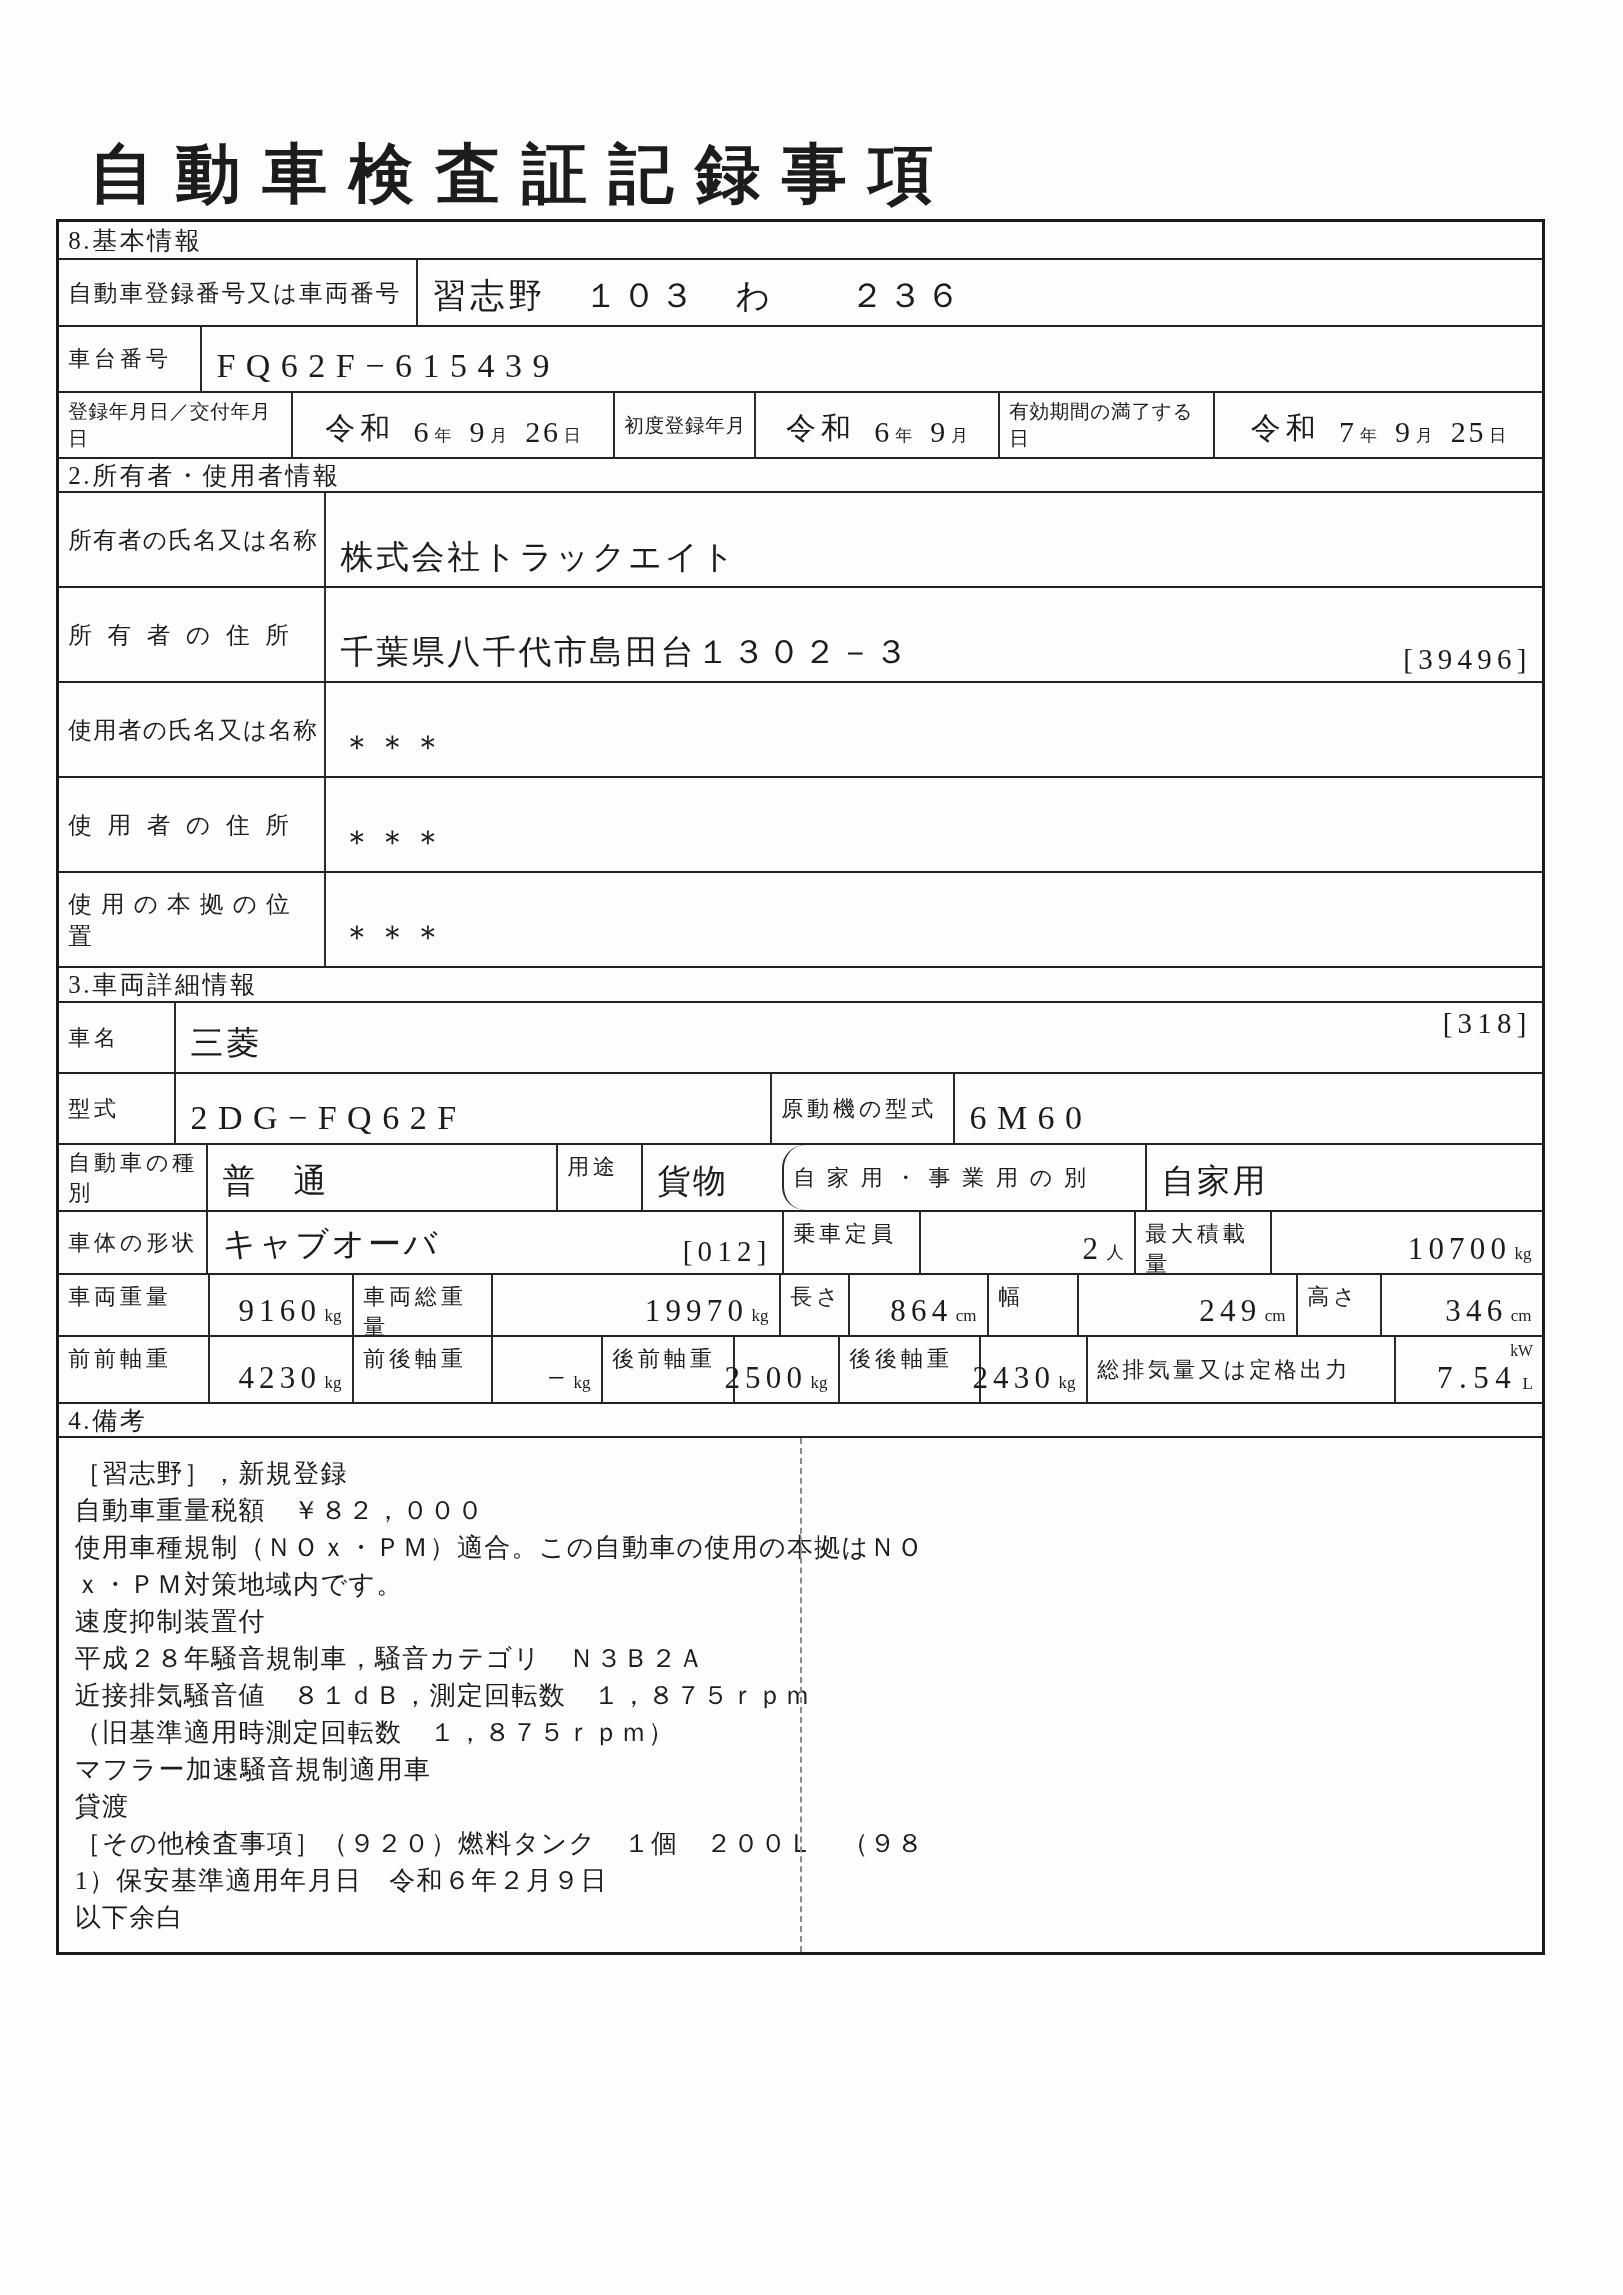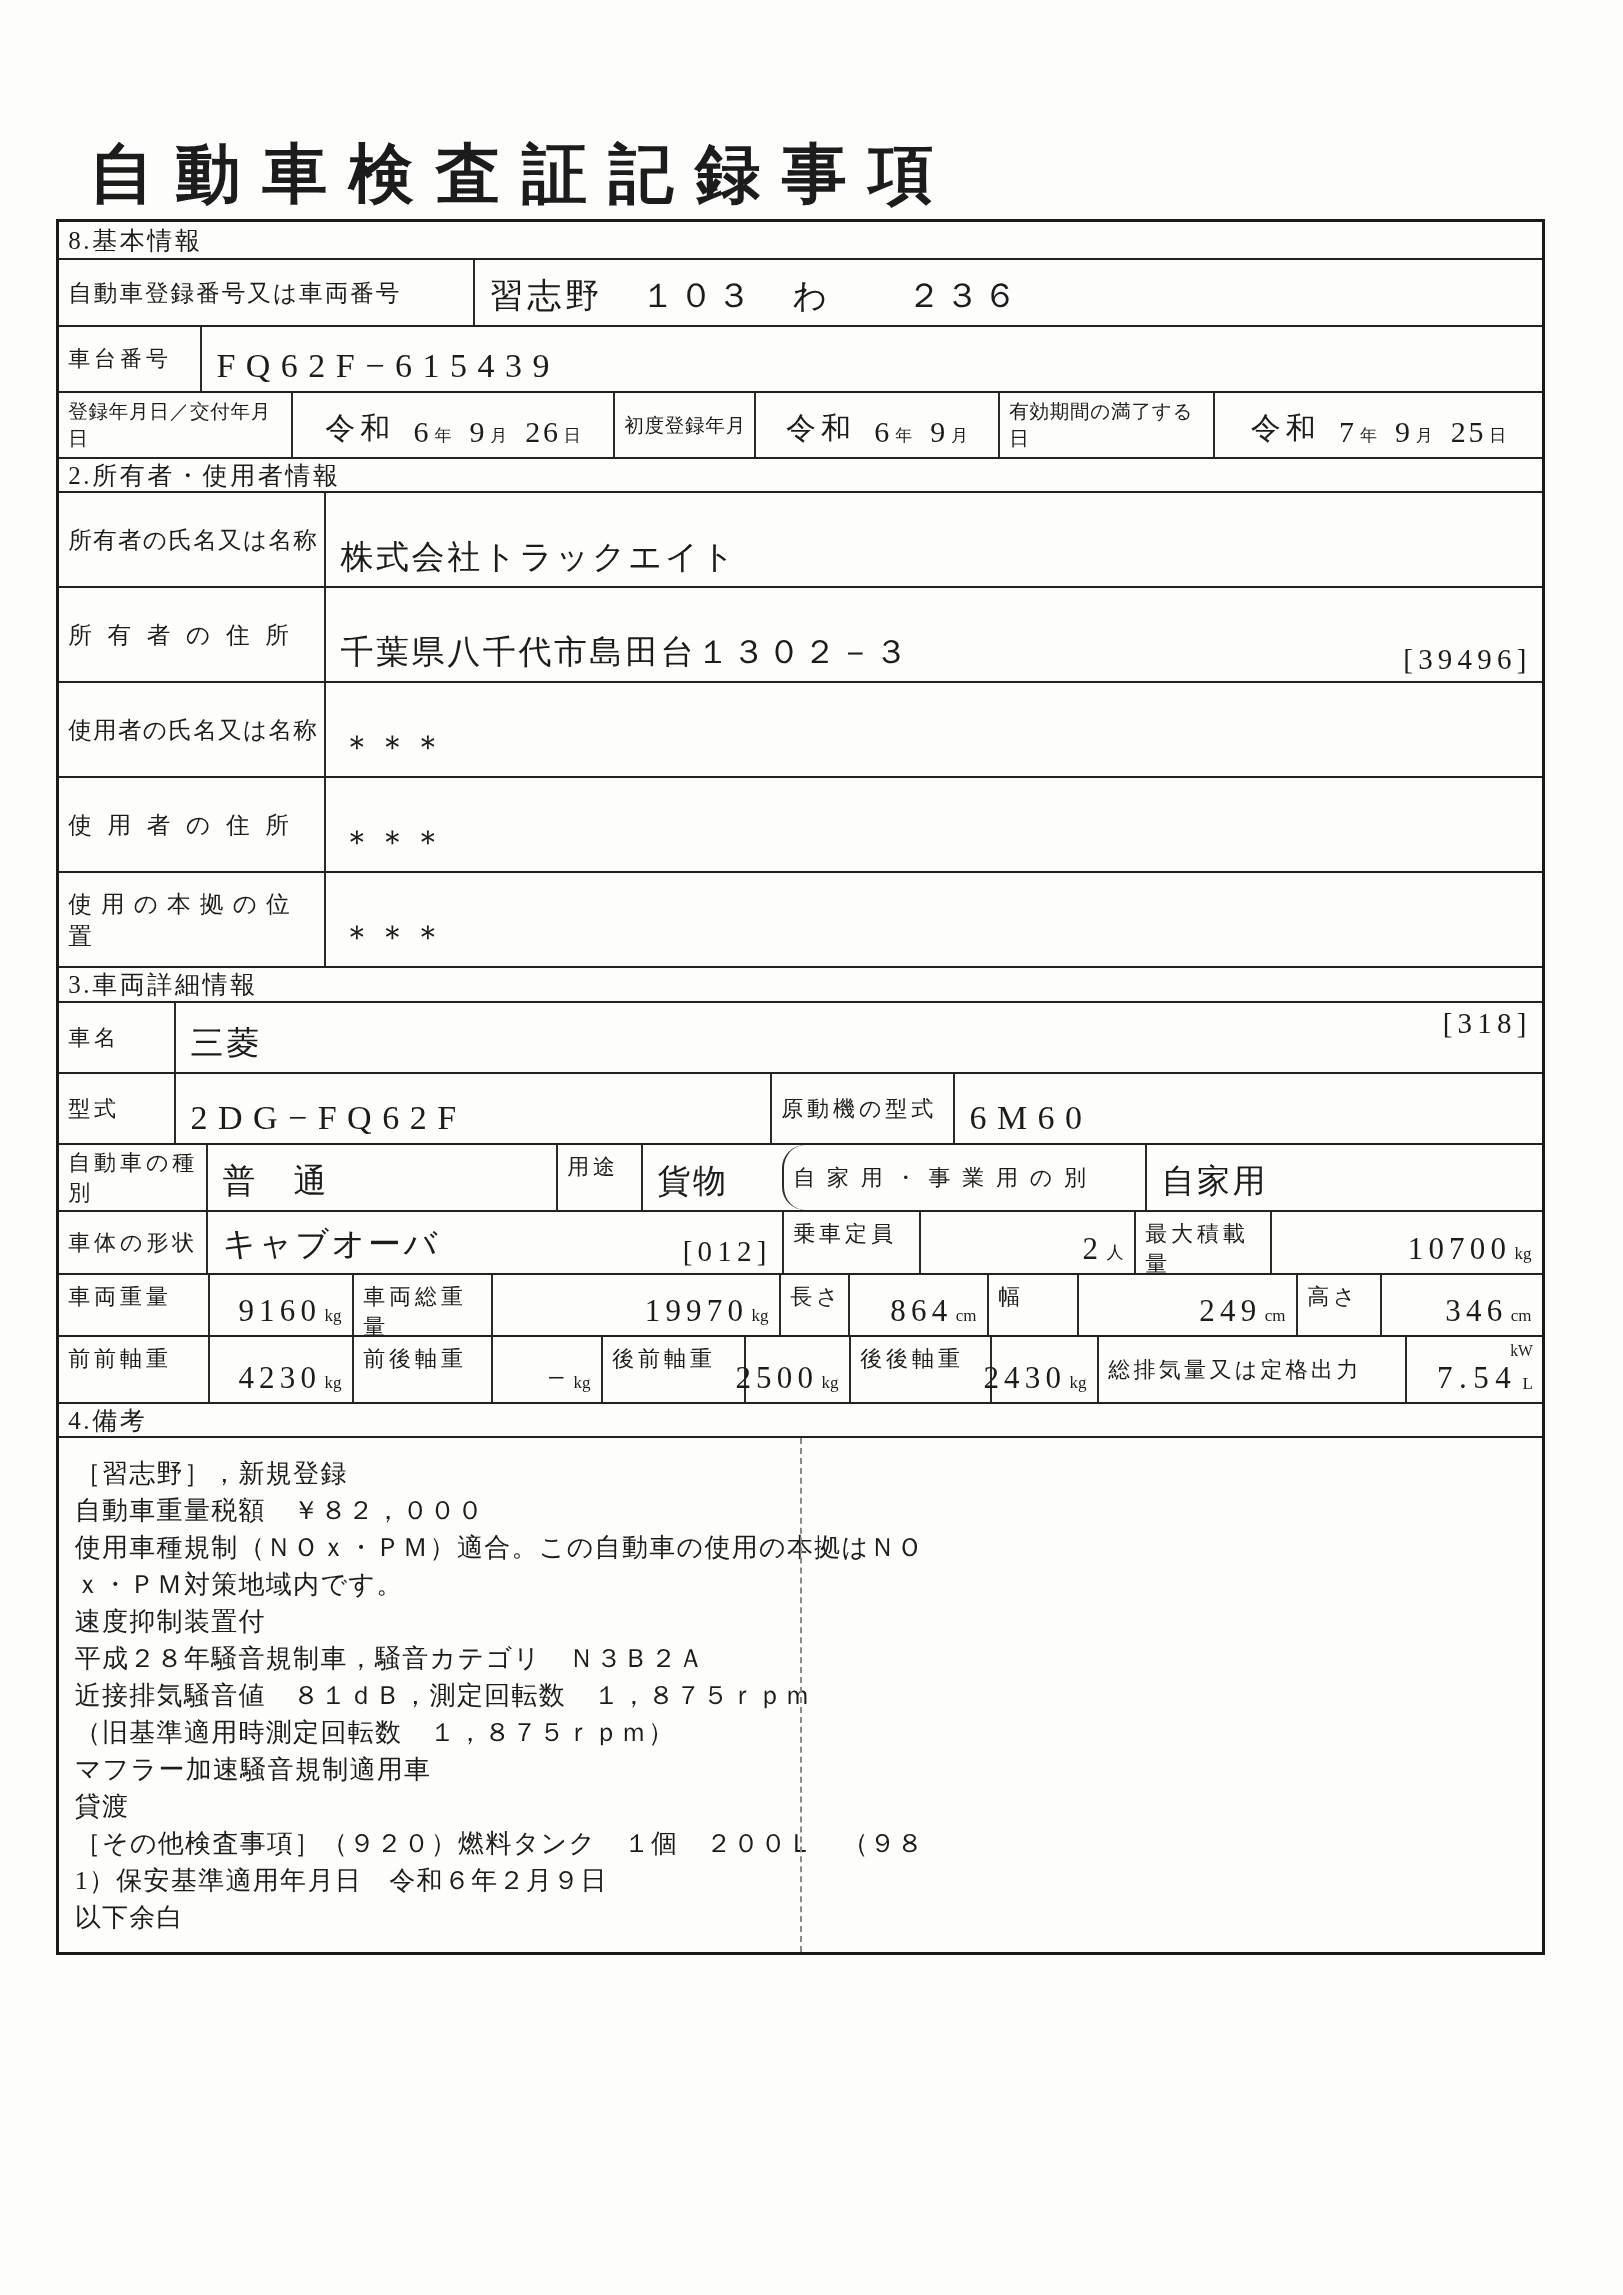--- a/index.html
+++ b/index.html
@@ -51,21 +51,21 @@
 
 <div class="doc-title">自動車検査証記録事項</div>
 
 <div class="vtable">
 
   <div class="row sec" style="height:36px">
     <div class="sec-t">8.基本情報</div>
   </div>
 
   <div class="row" style="height:67px">
-    <div class="c lbl lbl-long" style="width:414px">自動車登録番号又は車両番号</div>
+    <div class="c lbl lbl-long" style="width:357px">自動車登録番号又は車両番号</div>
     <div class="c bval plate" style="flex:1">習志野　１０３　わ　　２３６</div>
   </div>
 
   <div class="row" style="height:66px">
     <div class="c lbl" style="width:141px">車台番号</div>
     <div class="c bval tracked" style="flex:1">FQ62F−615439</div>
   </div>
 
   <div class="row" style="height:66px">
     <div class="c lbl lbl-sm" style="width:232px">登録年月日／交付年月日</div>
@@ -224,21 +224,21 @@
     <div class="c lbl top" style="width:149px">前前軸重</div>
     <div class="c nval" style="width:144px">
       <span class="num">4230</span>
       <span class="unit">kg</span>
     </div>
     <div class="c lbl top" style="width:139px">前後軸重</div>
     <div class="c nval" style="width:110px">
       <span class="num">−</span>
       <span class="unit">kg</span>
     </div>
-    <div class="c lbl top" style="width:143px">後前軸重</div>
+    <div class="c lbl top" style="width:132px">後前軸重</div>
     <div class="c nval" style="width:105px">
       <span class="num">2500</span>
       <span class="unit">kg</span>
     </div>
     <div class="c lbl top" style="width:141px">後後軸重</div>
     <div class="c nval" style="width:107px">
       <span class="num">2430</span>
       <span class="unit">kg</span>
     </div>
     <div class="c lbl" style="width:308px;font-size:22px;letter-spacing:3.3px">総排気量又は定格出力</div>

